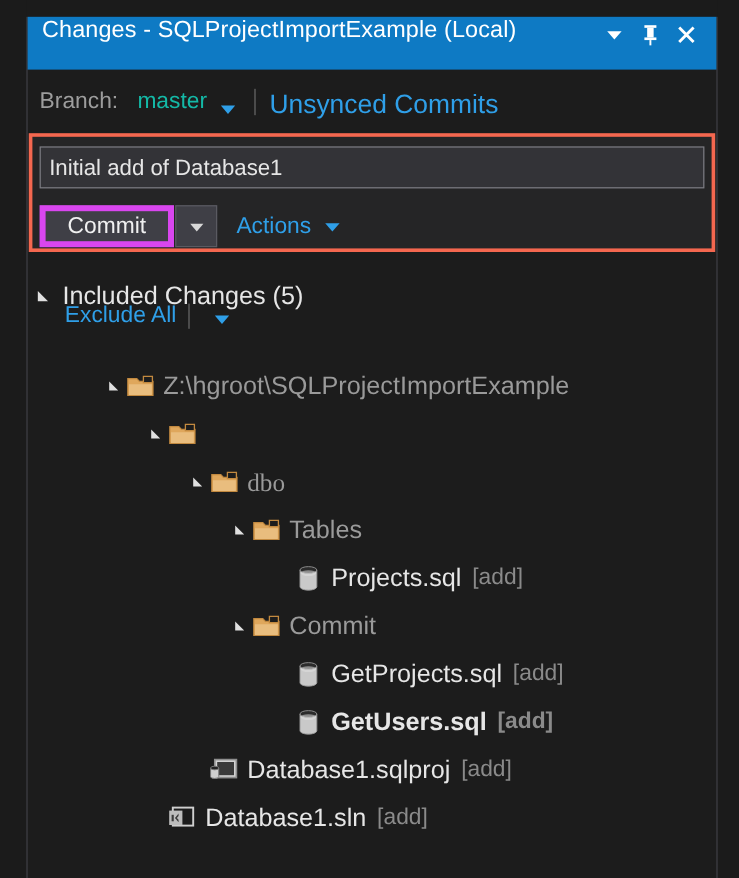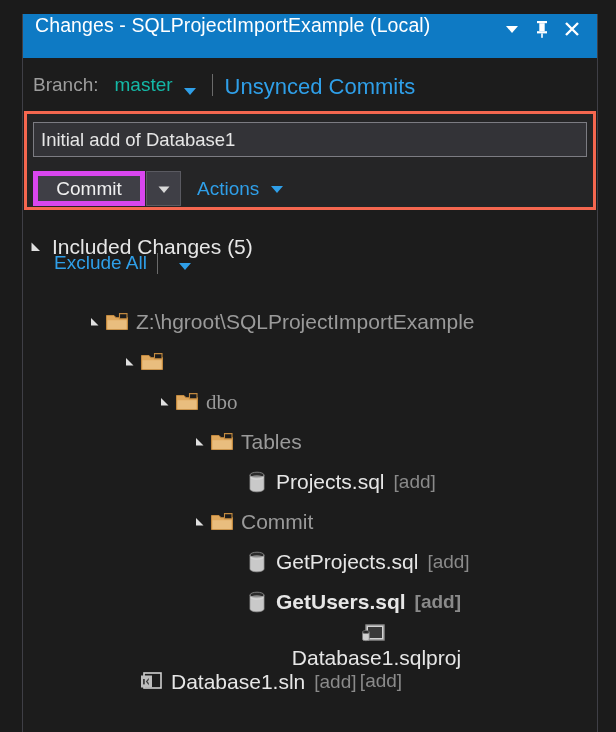--- a/index.html
+++ b/index.html
@@ -448,21 +448,21 @@
             <svg width="22" height="24" viewBox="0 0 22 24">
               <path d="M4 5 v14 a7 2.8 0 0 0 14 0 v-14 z" fill="#c9c9c9" stroke="#9a9a9a" stroke-width="0.8"></path>
               <ellipse cx="11" cy="5" rx="7" ry="2.8" fill="#2b2b2b" stroke="#8e8e8e" stroke-width="0.8"></ellipse>
               <ellipse cx="11" cy="7.6" rx="6.6" ry="2.4" fill="#dedede" opacity="0.55"></ellipse>
             </svg>
           </span>
         </span>
         <span class="row-label label-file">GetUsers.sql</span>
         <span class="row-status">[add]</span>
       </div>
-      <div class="tree-row" style="padding-left: 133px; flex-direction: column;">
+      <div class="tree-row" style="padding-left: 133px;">
         <span class="expander"></span>
         <span class="row-icon">
           <span style="display: flex; align-items: center;">
             <svg width="26" height="24" viewBox="0 0 26 24">
               <rect x="5" y="3" width="18" height="15" fill="#d2d2d2" stroke="#8f8f8f" stroke-width="1.4"></rect>
               <rect x="7" y="5" width="14" height="11" fill="#3a3a3a"></rect>
               <path d="M1.5 10 v7.2 a3.4 1.5 0 0 0 6.8 0 v-7.2 z" fill="#cfcfcf" stroke="#777" stroke-width="0.8"></path>
               <ellipse cx="4.9" cy="10" rx="3.4" ry="1.5" fill="#232323" stroke="#777" stroke-width="0.8"></ellipse>
             </svg>
           </span>

